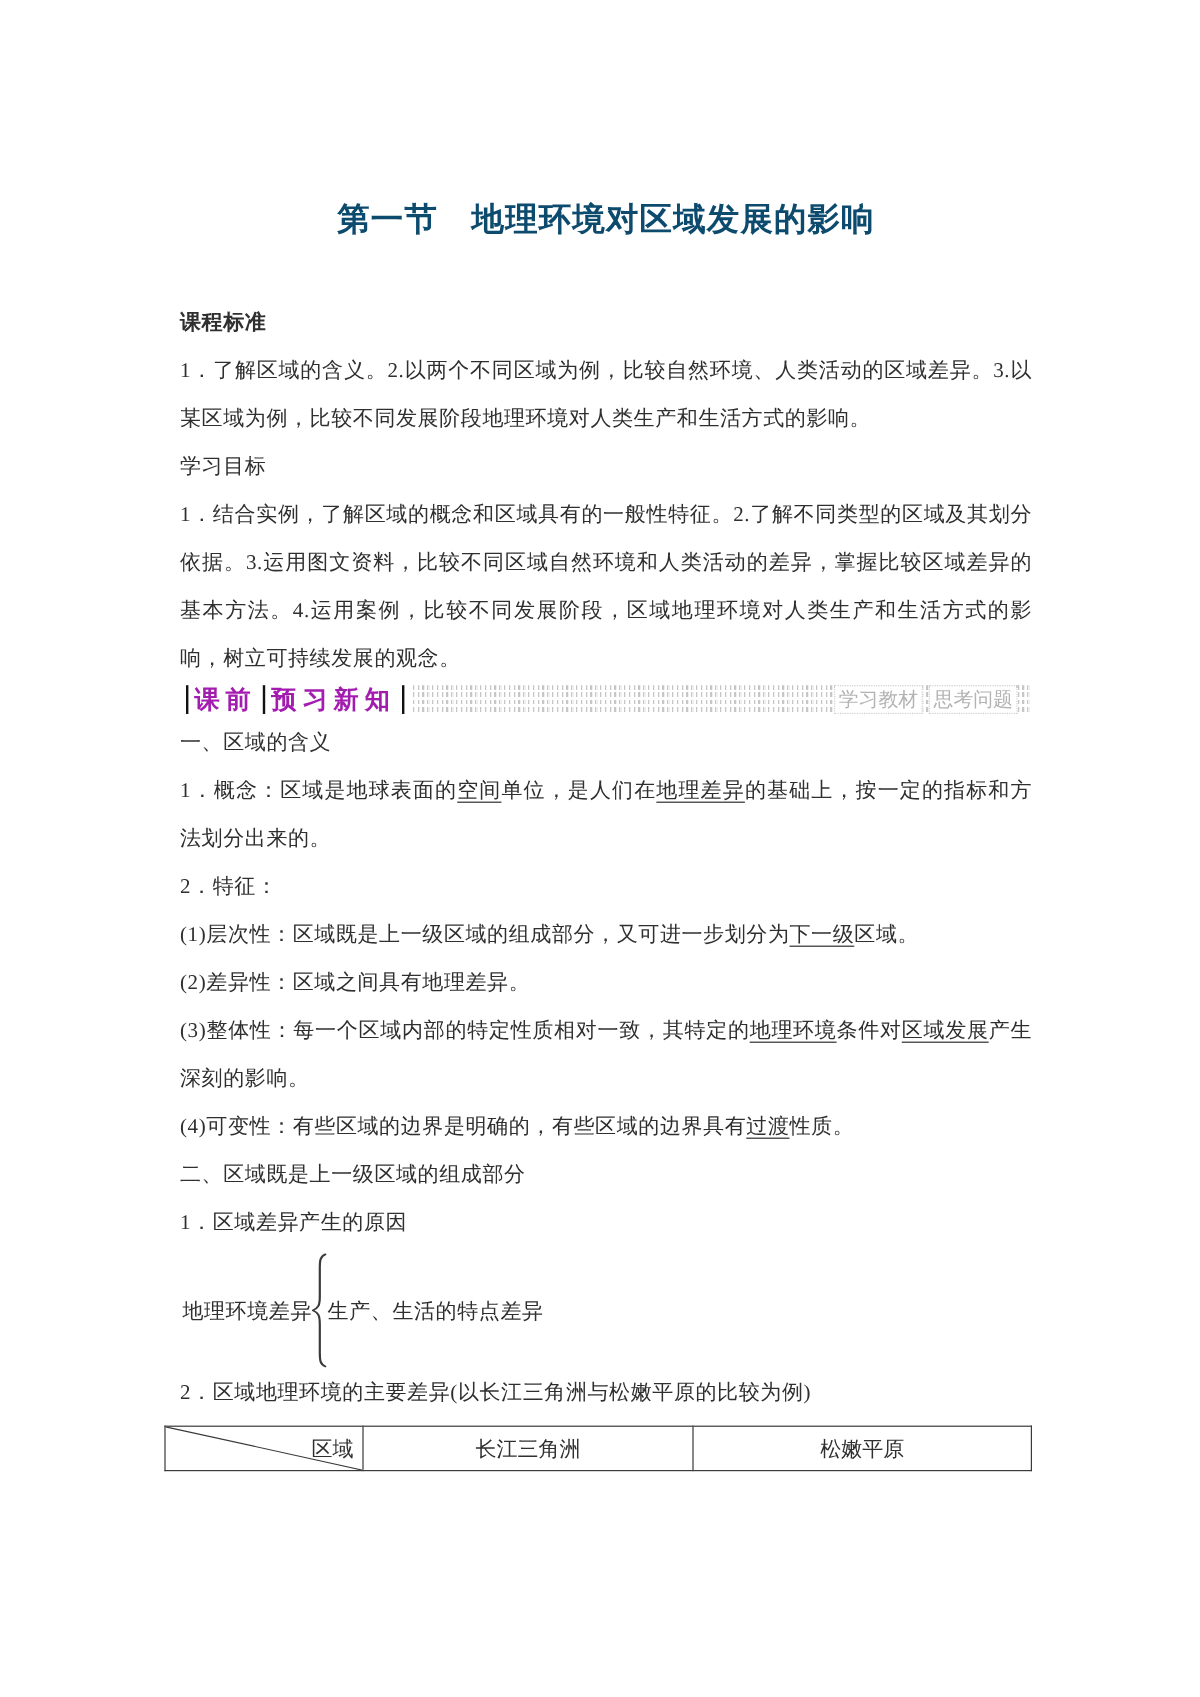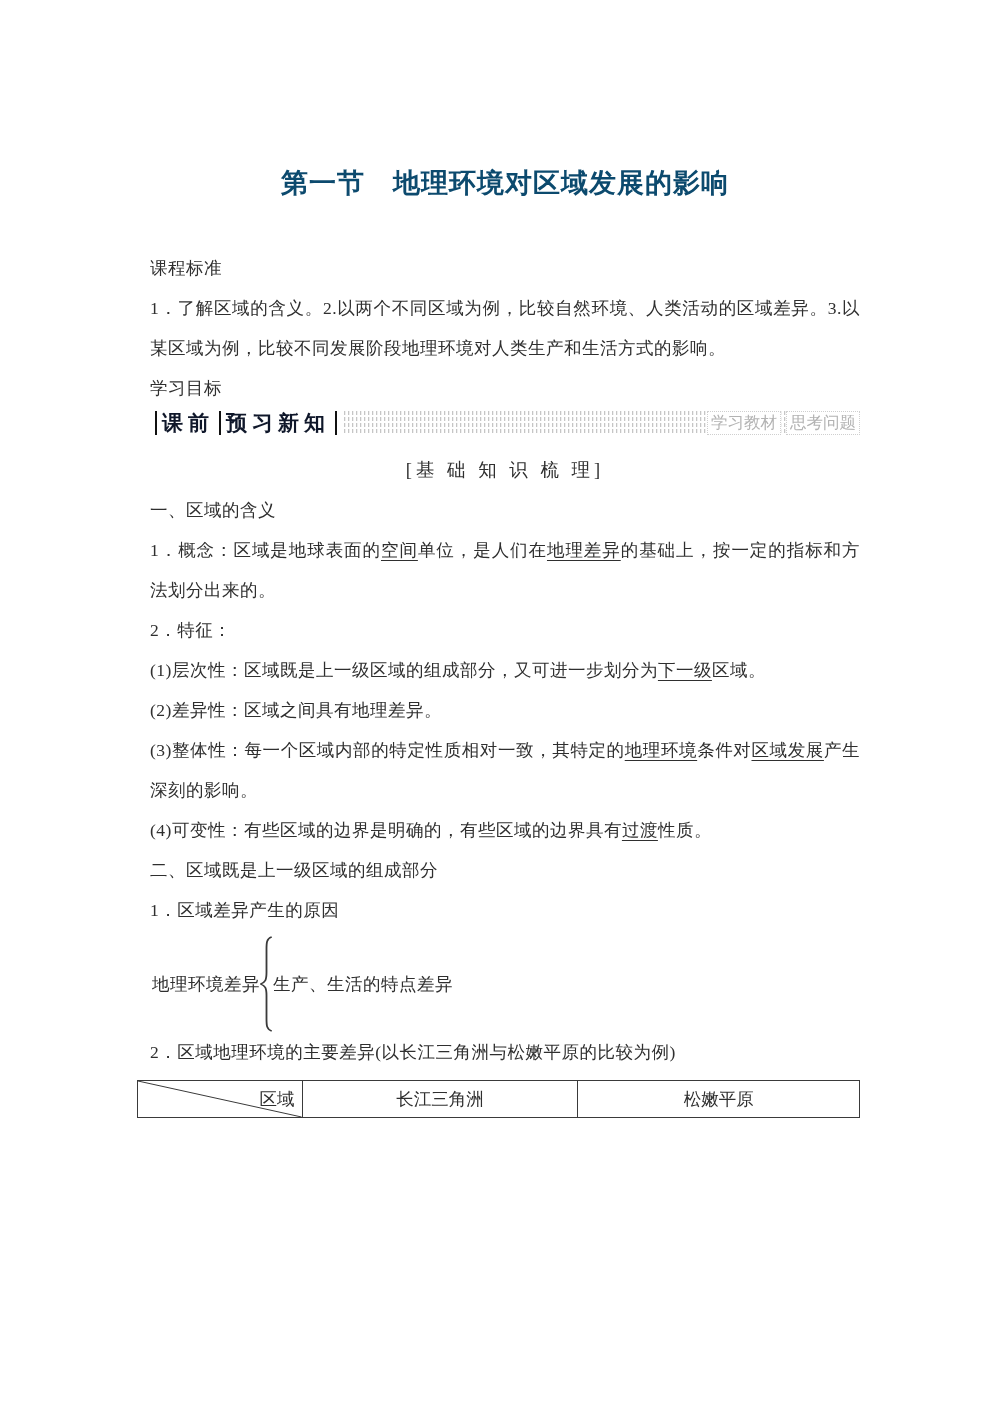--- a/index.html
+++ b/index.html
@@ -14,44 +14,44 @@
     margin:166px 0 0 0; text-align:center;
     font-family:"Liberation Sans","DejaVu Sans",sans-serif;
     font-size:27px; line-height:34px; font-weight:700;
     color:#0c4a6e; letter-spacing:1px;
   }
 
   p.doc-line {
     margin:0; font-size:17.5px; line-height:40px;
     text-align:justify; letter-spacing:0.5px;
   }
-  p.first-after-title { margin-top:48px; }
+  p.first-after-title { margin-top:48px;font-weight:bold; }
 
   .u { text-decoration:underline; text-decoration-thickness:1px; text-underline-offset:4px; }
 
   
   .band {
     margin-top:0; height:30px; position:relative;
     display:flex; align-items:center;
   }
   .band-title {
     font-family:"Liberation Sans","DejaVu Sans",sans-serif;
-    font-weight:700; font-size:21px; color:#0f172a;
+    font-weight:700; font-size:21px; color:#a21caf;
     display:flex; align-items:center; white-space:nowrap;
     letter-spacing:5px; z-index:2; background:#fff; padding-right:2px;
   }
   .band-bar { display:inline-block; width:2px; height:24px; background:#111; margin:0 5px; }
   .band-hatch {
     flex:1; height:24px; align-self:center;
     background:
       repeating-linear-gradient(180deg, rgba(255,255,255,0) 0 4px, #ffffff 4px 6px),
       repeating-linear-gradient(90deg, #c6c6c6 0 1px, #efefef 1px 2px, #ffffff 2px 4px);
   }
   .band-tags {
-    position:absolute; right:0; top:50%; transform:translateY(-50%);
+    position:absolute; right:12px; top:50%; transform:translateY(-50%);
     display:flex; gap:5px; z-index:2;
   }
   .band-tag {
     font-size:16.5px; color:#b3b3b3; background:#ffffff;
     border:1px dotted #cfcfcf; padding:0 3px; line-height:22px;
   }
 
   .bracket-heading {
     margin:12px 0 0 0; text-align:center;
     font-size:18.5px; line-height:40px; letter-spacing:4px;
@@ -80,37 +80,37 @@
 <body>
 
 <div class="content">
 
   <h1 class="doc-title">第一节　地理环境对区域发展的影响</h1>
 
   <p class="doc-line first-after-title">课程标准</p>
   <p class="doc-line"><span>1．了解区域的含义。2.以两个不同区域为例，比较自然环境、人类活动的区域差异。3.以某区域为例，比较不同发展阶段地理环境对人类生产和生活方式的影响。</span></p>
 
   <p class="doc-line">学习目标</p>
+  <p class="doc-line"><span>1．结合实例，了解区域的概念和区域具有的一般性特征。2.了解不同类型的区域及其划分依据。3.运用图文资料，比较不同区域自然环境和人类活动的差异，掌握比较区域差异的基本方法。4.运用案例，比较不同发展阶段，区域地理环境对人类生产和生活方式的影响，树立可持续发展的观念。</span></p>
 
   <div class="band">
     <span class="band-title">
       <span class="band-bar"></span>
         <span>课前</span>
         <span class="band-bar"></span>
         <span>预习新知</span>
         <span class="band-bar"></span>
     </span>
     <span class="band-hatch"></span>
     <span class="band-tags">
       <span class="band-tag">学习教材</span>
       <span class="band-tag">思考问题</span>
     </span>
   </div>
 
-  <p class="bracket-heading">[基 础 知 识 梳 理]</p>
 
   <p class="doc-line">一、区域的含义</p>
   <p class="doc-line"><span>1．概念：区域是地球表面的</span><span class="u">空间</span><span>单位，是人们在</span><span class="u">地理差异</span><span>的基础上，按一定的指标和方法划分出来的。</span></p>
   <p class="doc-line">2．特征：</p>
   <p class="doc-line"><span>(1)层次性：区域既是上一级区域的组成部分，又可进一步划分为</span><span class="u">下一级</span><span>区域。</span></p>
   <p class="doc-line"><span>(2)差异性：区域之间具有地理差异。</span></p>
   <p class="doc-line"><span>(3)整体性：每一个区域内部的特定性质相对一致，其特定的</span><span class="u">地理环境</span><span>条件对</span><span class="u">区域发展</span><span>产生深刻的影响。</span></p>
   <p class="doc-line"><span>(4)可变性：有些区域的边界是明确的，有些区域的边界具有</span><span class="u">过渡</span><span>性质。</span></p>
   <p class="doc-line">二、区域既是上一级区域的组成部分</p>
   <p class="doc-line">1．区域差异产生的原因</p>

